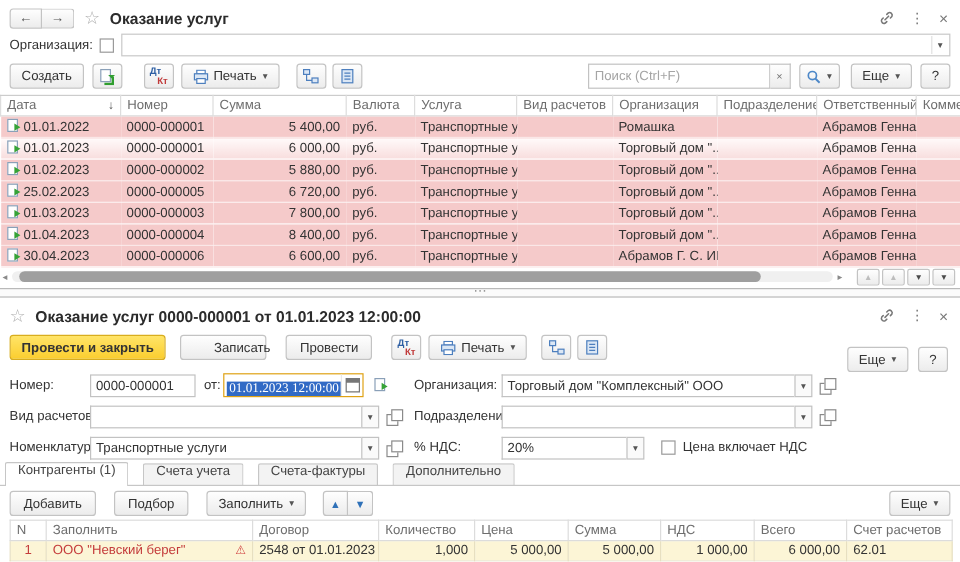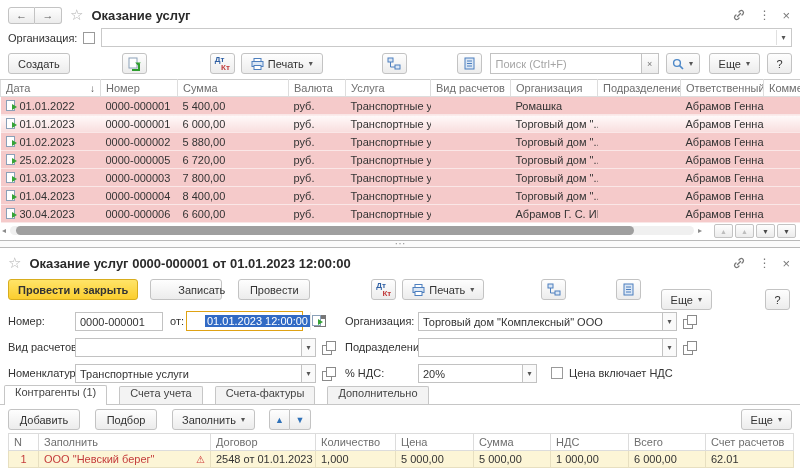--- a/index.html
+++ b/index.html
@@ -19,21 +19,21 @@
   #doc-panel { top:249px; height:219px; }
 
   
   .btn {
     display:inline-flex; align-items:center; justify-content:center;
     height:21px; padding:0 9px; background:linear-gradient(#fefefe,#ececec);
     border:1px solid #c3c3c3; border-radius:3px; font-size:11px; color:#333;
     white-space:nowrap; cursor:default;
   }
   .btn .dd-glyph { font-size:8px; color:#555; margin-left:5px; }
-  .icon-btn { width:25px; padding:0;margin-left:45px; }
+  .icon-btn { width:25px; padding:0; }
   .yellow {
     background:linear-gradient(#ffe468,#fbce2f); border-color:#d8ad1e; font-weight:bold;
   }
   .fld {
     height:19px; border:1px solid #c2c2c2; background:#fff;
     display:flex; align-items:center; padding:0 4px; overflow:hidden; white-space:nowrap;
   }
   .combo2 { position:absolute; display:flex; }
   .combo2 .fld { flex:1; border-right:none; }
   .ddbox {
@@ -86,41 +86,41 @@
   .mini { width:17px; height:21px; padding:0; border-radius:0 3px 3px 0; color:#777; font-size:9px; }
 
   table.lt { border-collapse:collapse; table-layout:fixed; width:800px;border-radius:17px; }
   table.lt th {
     font-weight:normal; color:#6e6e6e; text-align:left; padding:2px 5px;
     border:1px solid #ddd; border-top:1px solid #ccc; height:16px; white-space:nowrap; overflow:hidden;
   }
   table.lt td { height:18px; padding:0 5px; white-space:nowrap; overflow:hidden; }
   tr.r-pink td { background:#f5caca; border-bottom:1px solid #fae7e7; }
   tr.r-cur  td { background:linear-gradient(#fffafa,#f8dddd); border-bottom:1px solid #fae7e7; }
-  td.num, th.num-h { text-align:left; }
+  td.num, th.num-h { text-align:right; }
   .th-flex { display:flex; justify-content:space-between; align-items:center; }
   .sort { color:#555; font-size:10px; }
 
   .hscroll { position:absolute; left:2px; top:225px; width:700px; height:11px; display:flex; align-items:center; }
   .hs-arrow { color:#8a8a8a; font-size:8px; width:8px; }
   .hs-track { flex:1; height:9px; background:#f0f0f0; border-radius:5px; position:relative; }
   .hs-thumb { position:absolute; left:6px; top:0; height:9px; width:618px; background:#9f9f9f; border-radius:5px; }
   .vnav { position:absolute; right:4px; top:224px; display:flex; gap:2px; }
   .vnav .btn { width:19px; height:14px; padding:0; font-size:7px; border-radius:2px; }
   .vnav .dim { color:#bdbdbd; }
   .vnav .dark { color:#4a4a4a; }
 
   
   #doc-panel .win-head { padding-top:5px; }
   .doc-toolbar { display:flex; align-items:center; padding:4px 8px 0 8px; }
   .doc-more { position:absolute; right:10px; top:40px; display:flex; gap:8px; }
   .f-label { position:absolute; color:#333; white-space:nowrap; }
   .posted-ico { position:absolute; }
   .date-fld { position:absolute; height:20px; border:1px solid #dfa214; background:#fff;
-    display:flex; align-items:center; padding:0 18px; }
+    display:flex; align-items:flex-end; padding:0 2px;font-family:Liberation Serif, serif; }
   .date-fld .sel { background:#316ac5; color:#fff; padding:0 2px; white-space:nowrap; }
   .date-fld .calwrap { margin-left:auto; padding-left:3px; border-left:1px solid #e8e8e8; height:100%;
     display:flex; align-items:center; }
   .cbx-label { position:absolute; }
 
   .tabs { position:absolute; left:4px; top:136px; right:0; height:20px; display:flex; align-items:flex-end; }
   .tab { height:19px; padding:0 10px; display:flex; align-items:flex-start; border:1px solid #c6c6c6;
     border-bottom:none; background:#f3f3f3; margin-right:12px; border-radius:2px 2px 0 0; color:#444; }
   .tab.active { background:#fff; height:20px; position:relative; z-index:2; }
   .tabline { position:absolute; left:0; right:0; top:155px; border-top:1px solid #c6c6c6; }

